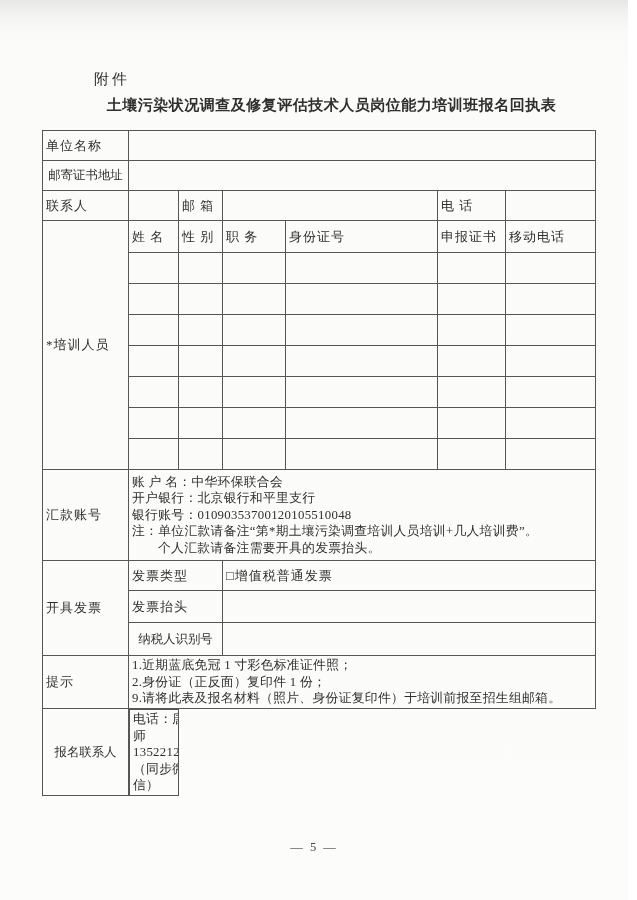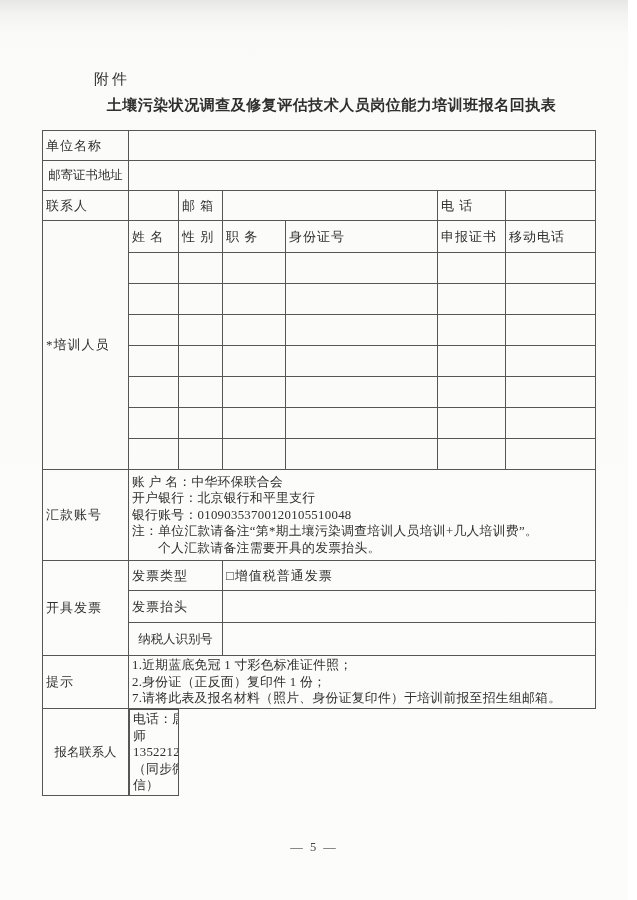--- a/index.html
+++ b/index.html
@@ -187,21 +187,21 @@
     <tr class="r33">
       <td colspan="2" class="lbl-sm">纳税人识别号</td>
       <td colspan="4"></td>
     </tr>
 
     <tr>
       <td class="lbl">提示</td>
       <td colspan="6" class="content tips">
         <div>1.近期蓝底免冠 1 寸彩色标准证件照；</div>
         <div>2.身份证（正反面）复印件 1 份；</div>
-        <div>7.请将此表及报名材料（照片、身份证复印件）于培训前报至招生组邮箱。</div>
+        <div>9.请将此表及报名材料（照片、身份证复印件）于培训前报至招生组邮箱。</div>
       </td>
     </tr>
 
     <tr class="r32">
       <td class="lbl-sm">报名联系人</td>
       <td colspan="6" class="content contact-line">
         <span>电话：唐老师 13522120624（同步微信）</span>
 
       </td>
     </tr>

